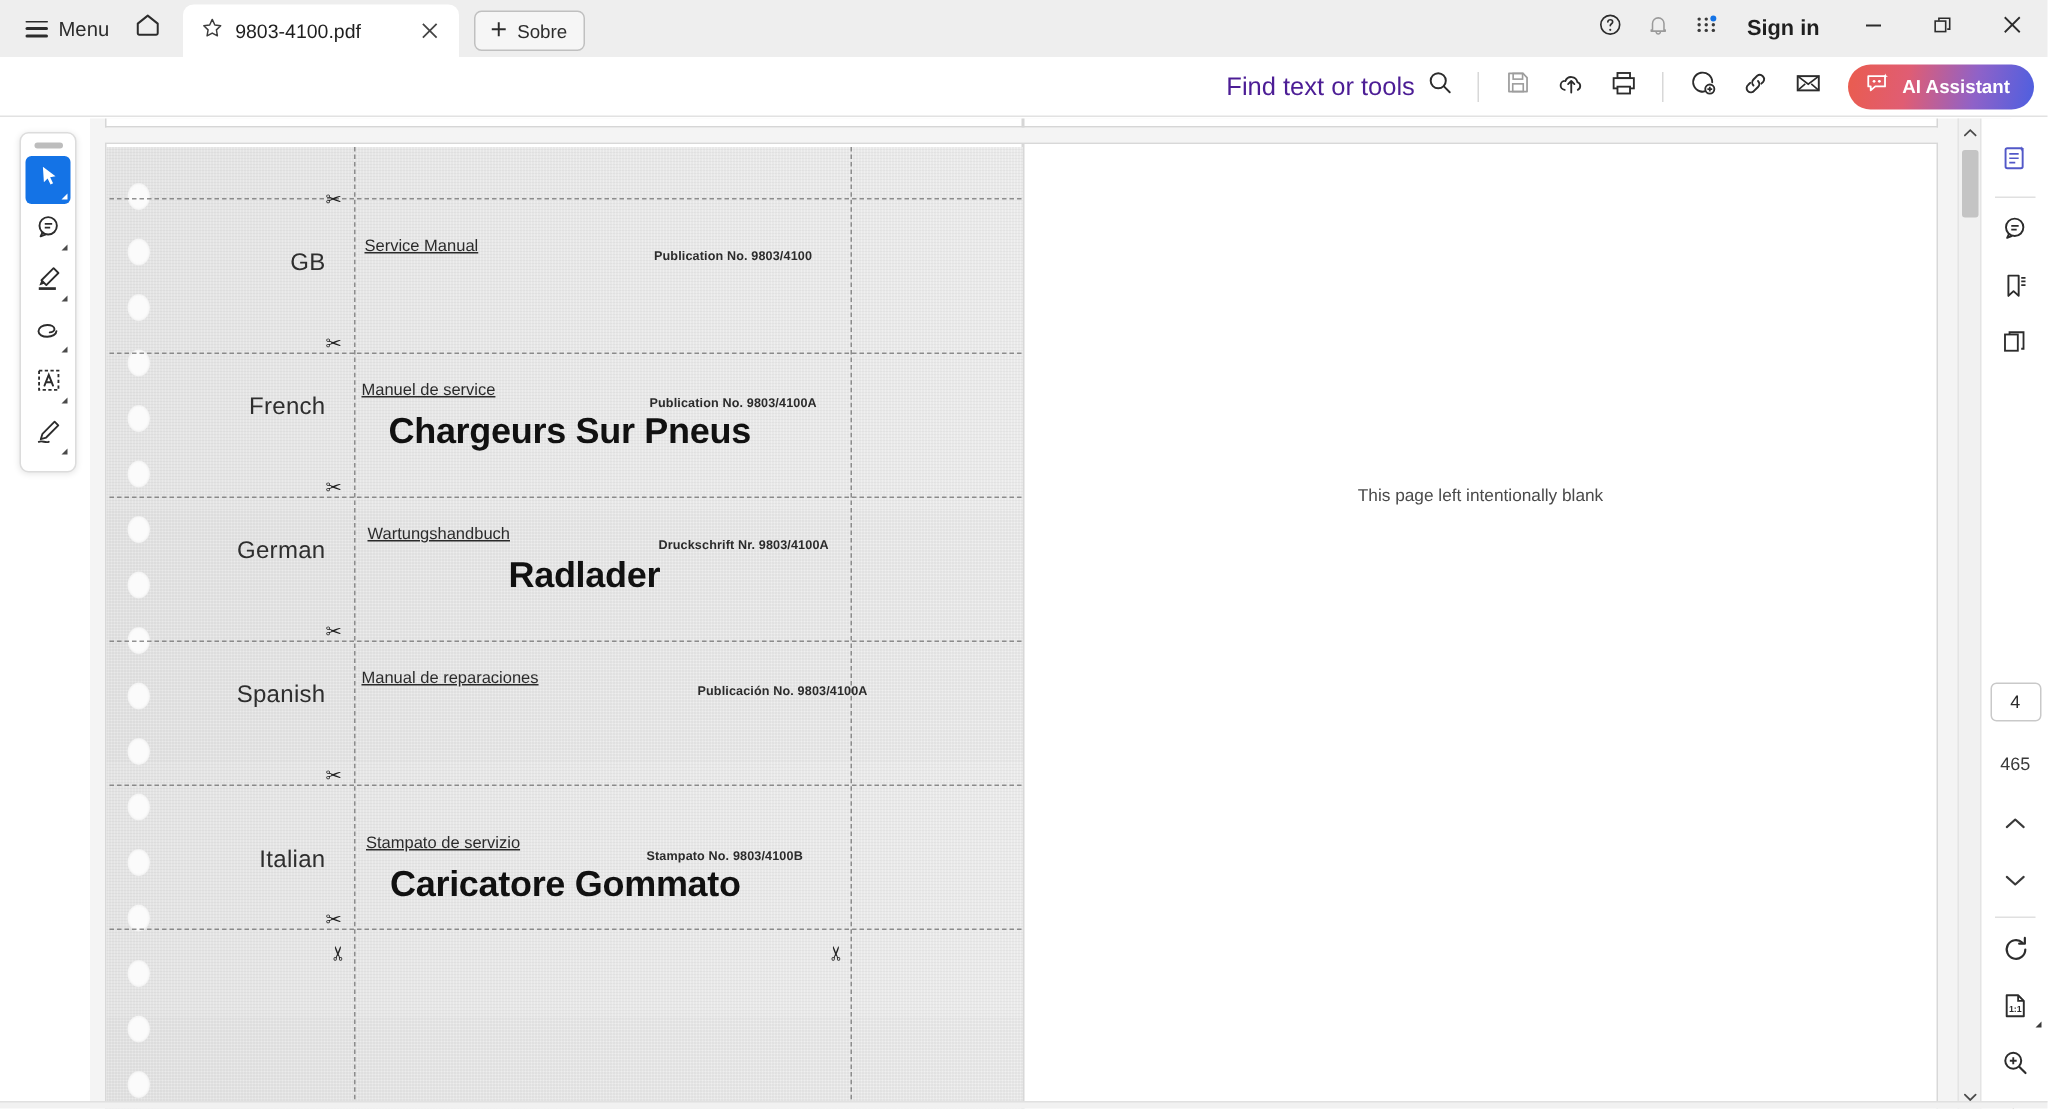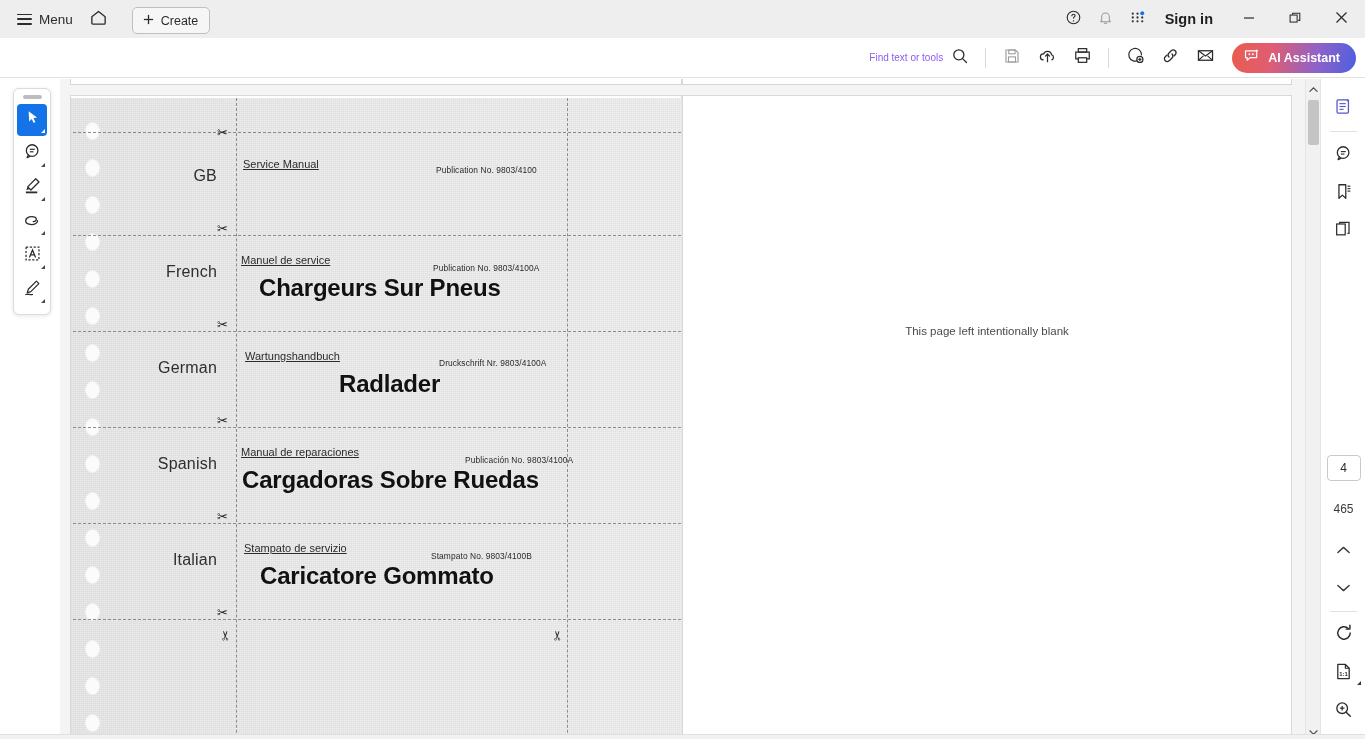--- a/index.html
+++ b/index.html
@@ -62,21 +62,21 @@
     background: #ffffff; border-bottom: 1px solid #e2e2e2;
     display: flex; align-items: center;
   }
   .tools-left { display: flex; align-items: center; gap: 2px; padding-left: 8px; }
   .tool-tab {
     height: 28px; padding: 0 11px; display: flex; align-items: center;
     font-size: 13.5px; color: #2c2c2c; border-radius: 4px; cursor: pointer;
   }
   .tools-right { margin-left: auto; display: flex; align-items: center; gap: 3px; padding-right: 9px; }
   .find-wrap { display: flex; align-items: center; gap: 8px; cursor: pointer; padding: 4px 6px; border-radius: 4px; }
-  .find-label { font-size: 10px; color: #8b5cf6; }
+  .find-label { font-size: 17px; color: #4c1d95; }
   .tsep { width: 1px; height: 20px; background: #d8d8d8; margin: 0 7px; }
   .tr-icon { width: 32px; height: 30px; display:flex; align-items:center; justify-content:center; border-radius:4px; cursor:pointer; }
   .ai-btn {
     display: flex; align-items: center; gap: 7px;
     height: 30px; padding: 0 16px 0 11px; margin-left: 8px;
     border-radius: 16px; cursor: pointer;
     background: linear-gradient(100deg, #ea5c4e 0%, #e05d73 32%, #8f62c8 68%, #4d5fe0 100%);
     color: #ffffff; font-size: 12.5px; font-weight: bold;
   }
 
@@ -151,21 +151,21 @@
     position: absolute; left: 2px; right: 2px; height: 0;
     border-top: 1.2px dashed #6e6e6e; opacity: 0.75;
   }
 
   .lang-row { position: absolute; left: 0; width: 612px; }
   .lang-name {
     position: absolute; font-size: 16px; color: #2e2e2e;
     letter-spacing: 0.2px; text-align: right; width: 130px;
   }
   .lang-sub { position: absolute; font-size: 11px; color: #2b2b2b; text-decoration: underline; }
-  .lang-pub { position: absolute; font-size: 8.4px; color: #2b2b2b; font-weight: normal; letter-spacing: 0.1px; }
+  .lang-pub { position: absolute; font-size: 8.4px; color: #2b2b2b; font-weight: bold; letter-spacing: 0.1px; }
   .lang-title {
     position: absolute; font-weight: bold; color: #111111;
     letter-spacing: -0.2px; white-space: nowrap;
   }
   .scissors { position: absolute; font-size: 13px; color: #222; line-height: 1; }
 
   
   .vscroll {
     position: absolute; top: 79px; right: 45px; width: 15px; bottom: 0;
     background: #f1f1f1; border-left: 1px solid #e4e4e4;
@@ -211,28 +211,42 @@
     <div class="home-btn">
       <span>
         <svg width="19" height="19" viewBox="0 0 20 20" fill="none">
           <path d="M3 9.2 10 3.6l7 5.6V16a1 1 0 0 1-1 1H4a1 1 0 0 1-1-1V9.2Z" stroke="#2c2c2c" stroke-width="1.4" stroke-linejoin="round"></path>
         </svg>
       </span>
     </div>
   </div>
 
   <div class="tabstrip">
+    <div class="tab">
+      <span>
+        <svg width="15" height="15" viewBox="0 0 20 20" fill="none">
+          <path d="M10 2.6l2.3 4.9 5.2.7-3.8 3.7.9 5.3-4.6-2.5-4.6 2.5.9-5.3L2.5 8.2l5.2-.7L10 2.6Z" stroke="#3c3c3c" stroke-width="1.3" stroke-linejoin="round"></path>
+        </svg>
+      </span>
+      <span class="tab-title">9803-4100.pdf</span>
+      <span class="tab-close">
+        <svg width="11" height="11" viewBox="0 0 12 12">
+            <line x1="1" y1="1" x2="11" y2="11" stroke="#444" stroke-width="1.3"></line>
+            <line x1="11" y1="1" x2="1" y2="11" stroke="#444" stroke-width="1.3"></line>
+          </svg>
+      </span>
+    </div>
     <div class="create-btn">
       <span>
         <svg width="13" height="13" viewBox="0 0 14 14">
             <line x1="7" y1="2" x2="7" y2="12" stroke="#2c2c2c" stroke-width="1.4"></line>
             <line x1="2" y1="7" x2="12" y2="7" stroke="#2c2c2c" stroke-width="1.4"></line>
           </svg>
       </span>
-      <span>Create</span>
+      <span>Sobre</span>
     </div>
   </div>
 
   <div class="tb-right">
     <div class="tb-icon">
       <span>
         <svg width="17" height="17" viewBox="0 0 20 20" fill="none">
           <circle cx="10" cy="10" r="7.4" stroke="#2c2c2c" stroke-width="1.3"></circle>
           <path d="M8.1 7.8c0-1 .9-1.7 1.9-1.7s1.9.7 1.9 1.7c0 1.4-1.9 1.4-1.9 2.9" stroke="#2c2c2c" stroke-width="1.3" stroke-linecap="round"></path>
           <circle cx="10" cy="14" r="0.85" fill="#2c2c2c"></circle>
@@ -502,24 +516,23 @@
         <div class="lang-name" style="left:16px; top:29px">German</div>
         <div class="lang-sub" style="left:174px; top:20px">Wartungshandbuch</div>
         <div class="lang-pub" style="left:368px; top:28px">Druckschrift Nr. 9803/4100A</div>
         <div class="lang-title" style="left:268px; top:40px; font-size:24px">Radlader</div>
       </div>
 
       <div class="lang-row" style="top:328px; height:96px">
         <div class="lang-name" style="left:16px; top:29px">Spanish</div>
         <div class="lang-sub" style="left:170px; top:20px">Manual de reparaciones</div>
         <div class="lang-pub" style="left:394px; top:29px">Publicación No. 9803/4100A</div>
-        <div class="lang-title" style="left:171px; top:40px; font-size:24px">Cargadoras Sobre Ruedas</div>
       </div>
 
-      <div class="lang-row" style="top:424px; height:96px">
+      <div class="lang-row" style="top:438px; height:96px">
         <div class="lang-name" style="left:16px; top:29px">Italian</div>
         <div class="lang-sub" style="left:173px; top:20px">Stampato de servizio</div>
         <div class="lang-pub" style="left:360px; top:29px">Stampato No. 9803/4100B</div>
         <div class="lang-title" style="left:189px; top:40px; font-size:24px">Caricatore Gommato</div>
       </div>
     </div>
   </div>
 
   <div class="page page-right">
     <div class="blank-note">This page left intentionally blank</div>

